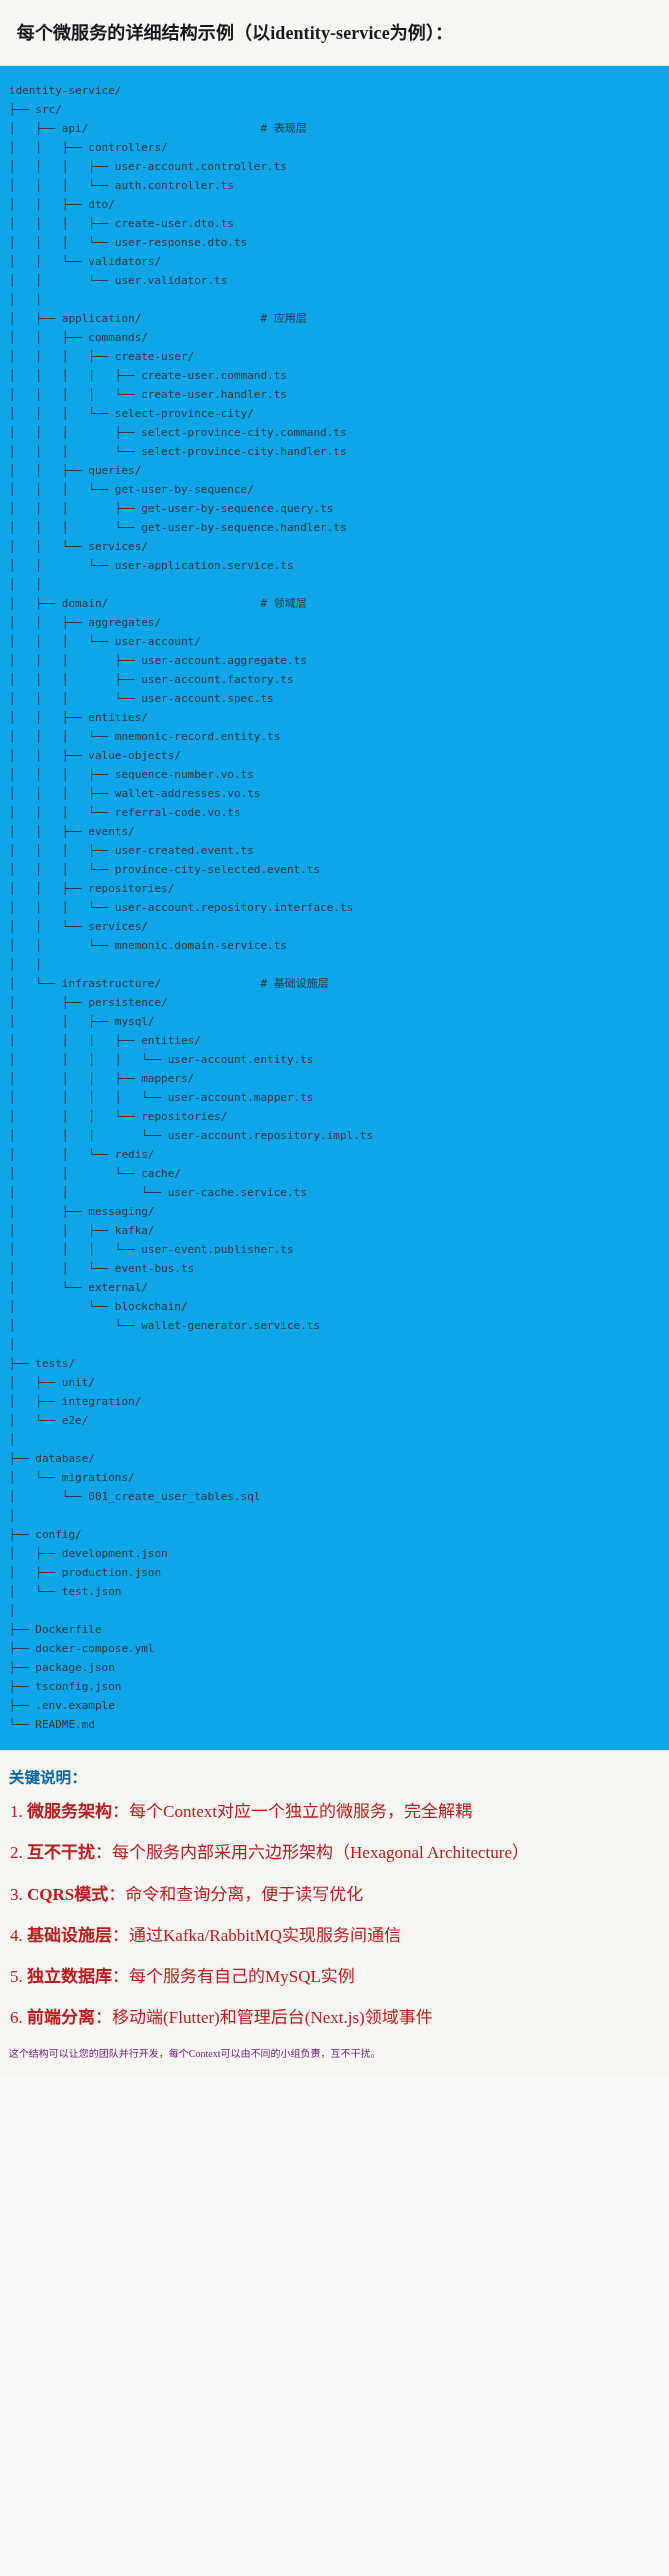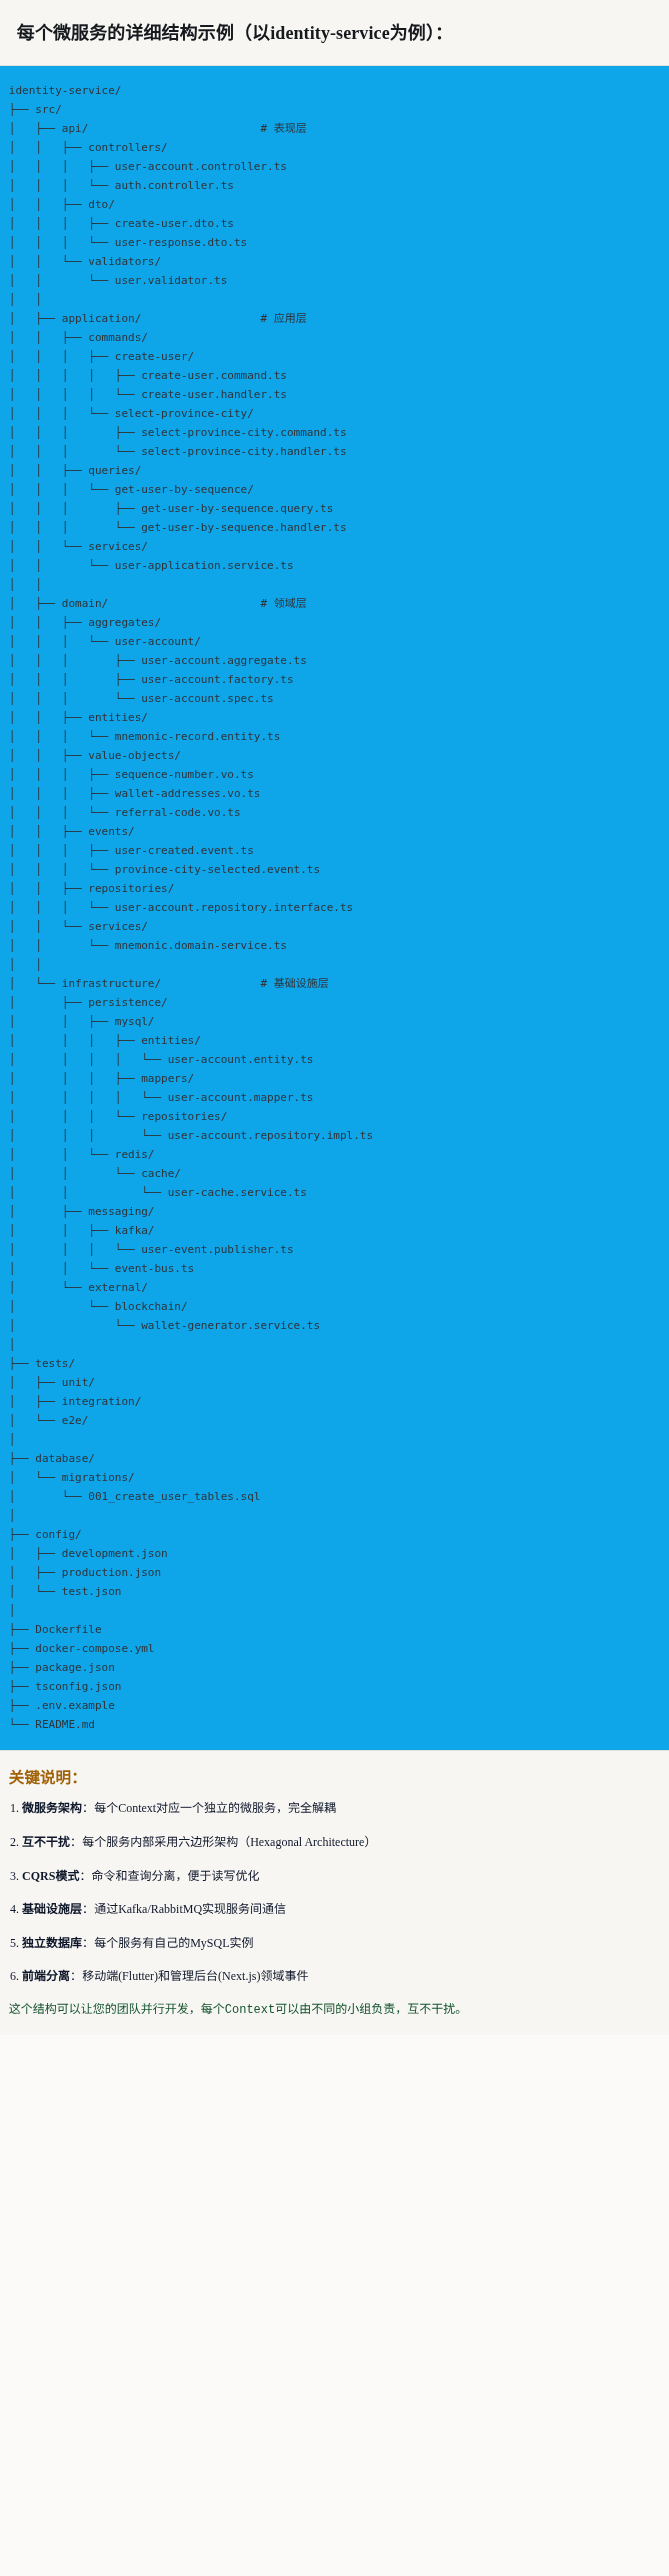--- a/index.html
+++ b/index.html
@@ -51,52 +51,52 @@
   .notes {
     background: #f7f6f3;
     border-top: 0.6px solid #e3e1dd;
     padding: 13.8px 8.8px 16.3px 8.8px;
   }
   .notes-title {
     margin: 0 0 12.5px 0;
     font-family: "Liberation Serif", "DejaVu Serif", serif;
     font-weight: bold;
     font-size: 15.6px;
-    color: #a16207;
+    color: #0369a1;
   }
   ol.notes-list {
     margin: 0;
     padding: 0 0 0 1.3px;
     list-style: none;
     counter-reset: noteidx;
   }
   ol.notes-list > li {
     counter-increment: noteidx;
     font-family: "Liberation Serif", "DejaVu Serif", serif;
-    font-size: 12px;
+    font-size: 17px;
     line-height: 1.5;
-    color: #0f172a;
+    color: #b91c1c;
     margin-bottom: 15.6px;
   }
   ol.notes-list > li::before {
     content: counter(noteidx) ". ";
     font-family: "Liberation Serif", "DejaVu Serif", serif;
   }
   ol.notes-list > li .n-term {
     font-weight: bold;
   }
   ol.notes-list > li .n-sep { }
   ol.notes-list > li .n-desc { }
 
   .notes-footer {
     margin: 3.8px 0 0 0;
-    font-family: Liberation Mono, monospace;
-    font-size: 12px;
+    font-family: Liberation Serif, serif;
+    font-size: 10px;
     line-height: 1.5;
-    color: #14532d;
+    color: #701a75;
   }
 </style>
 </head>
 <body>
 
 <header class="doc-header">
   <h1 class="doc-title">每个微服务的详细结构示例（以identity-service为例）：</h1>
 </header>
 
 <section class="tree-block">

